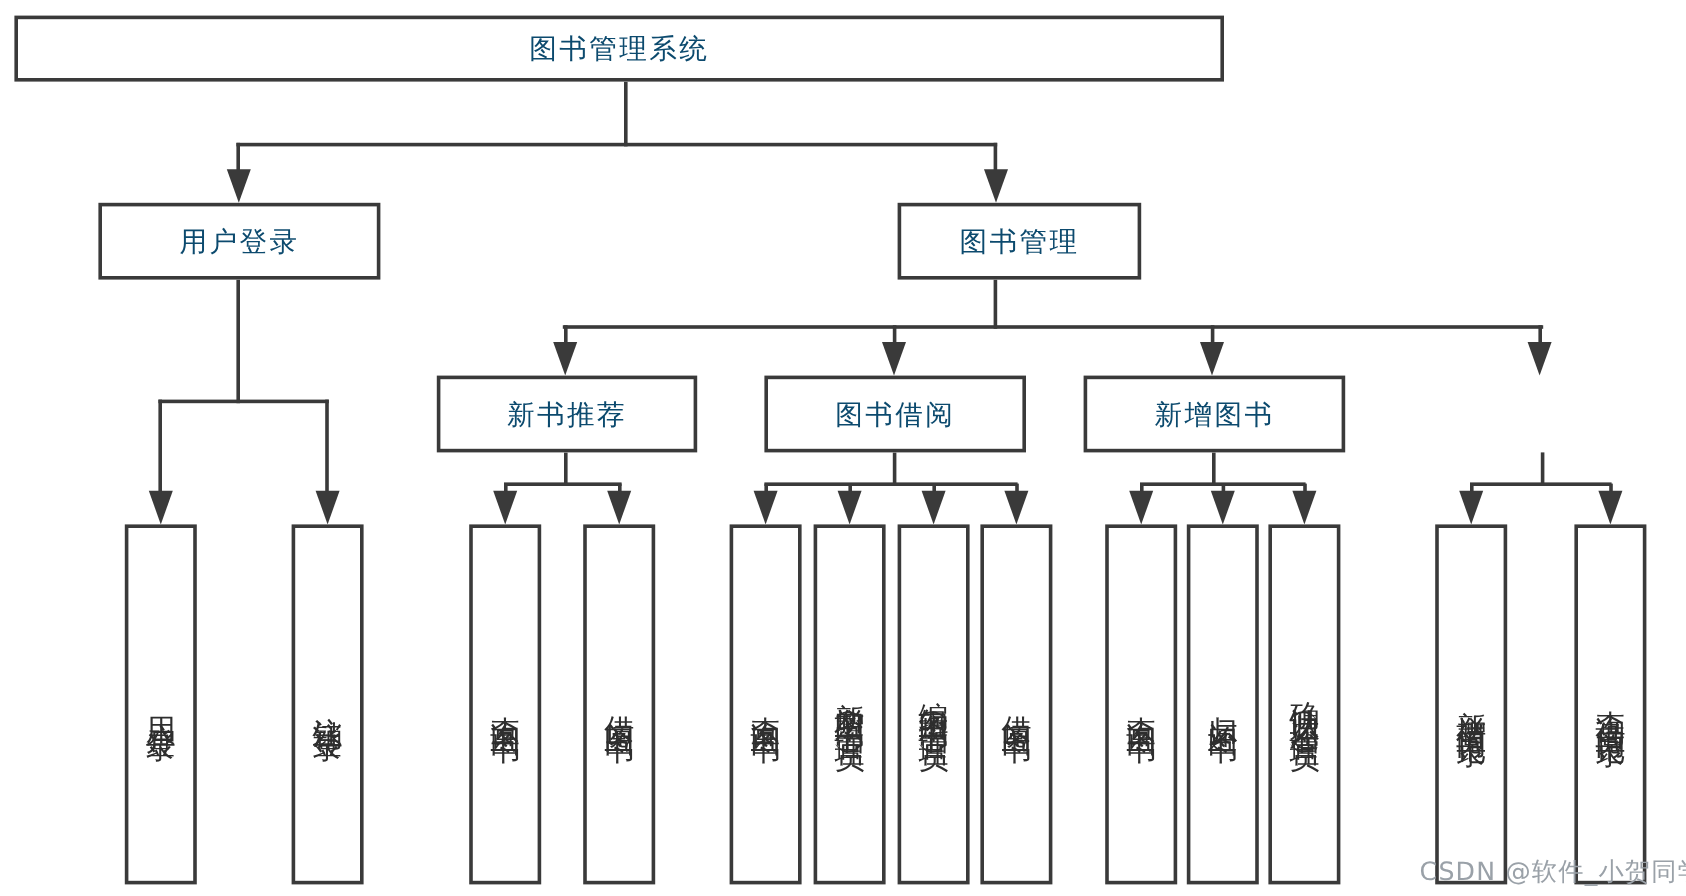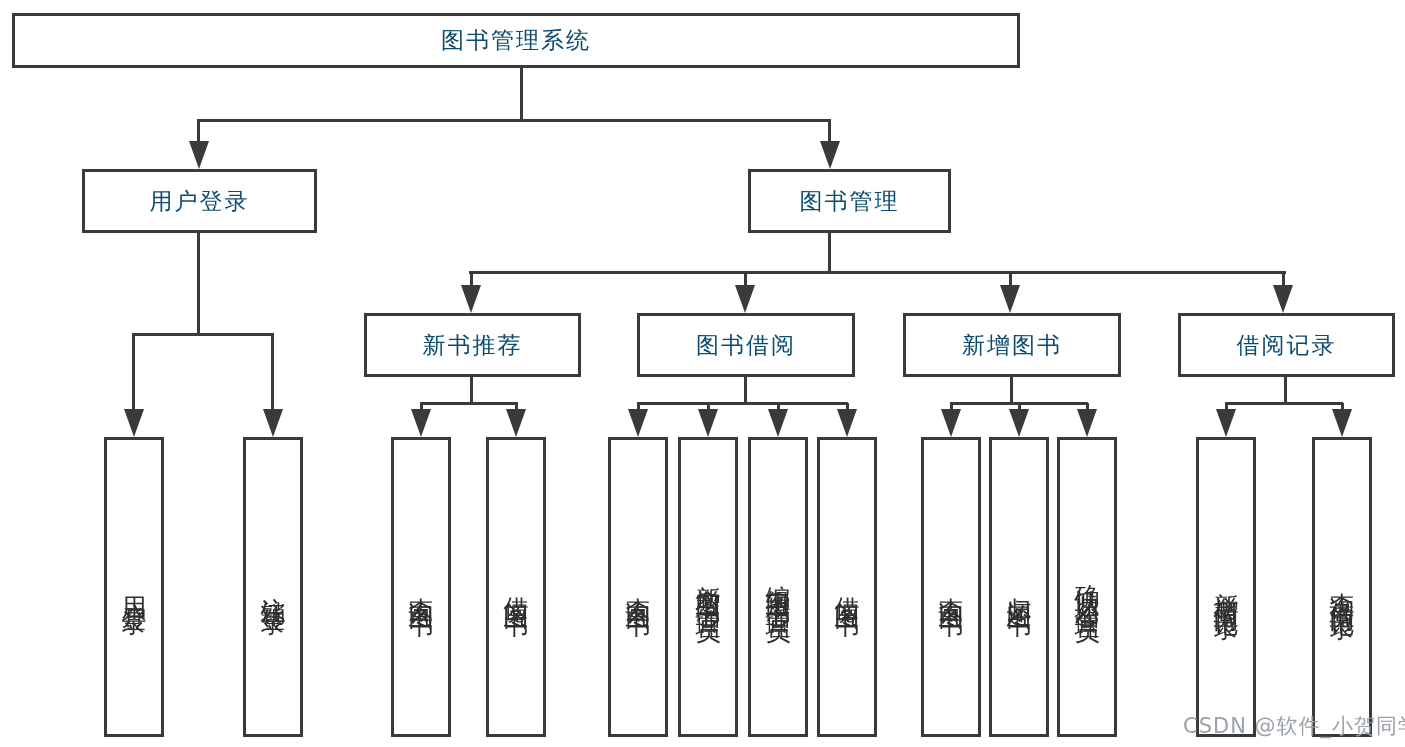--- a/index.html
+++ b/index.html
@@ -76,23 +76,20 @@
 
   <div class="hbox" style="left:637px; top:313px; width:218px; height:64px;">
     <span>图书借阅</span>
   </div>
   <div class="hbox" style="left:364px; top:313px; width:217px; height:64px;">
     <span>新书推荐</span>
   </div>
   <div class="hbox" style="left:903px; top:313px; width:218px; height:64px;">
     <span>新增图书</span>
   </div>
-  <div class="hbox" style="left:1178px; top:313px; width:217px; height:64px;">
-    <span>借阅记录</span>
-  </div>
 
   <div class="vl" style="left:470px; top:377px; height:28px;"></div>
   <div class="hl" style="left:420px; top:402px; width:98px;"></div>
   <div class="vl" style="left:420px; top:403px; height:8px;"></div>
   <div class="ar" style="left:411px; top:409px;"></div>
   <div class="vl" style="left:515px; top:403px; height:8px;"></div>
   <div class="ar" style="left:506px; top:409px;"></div>
 
   <div class="vl" style="left:744px; top:377px; height:28px;"></div>
   <div class="hl" style="left:637px; top:402px; width:211px;"></div>

